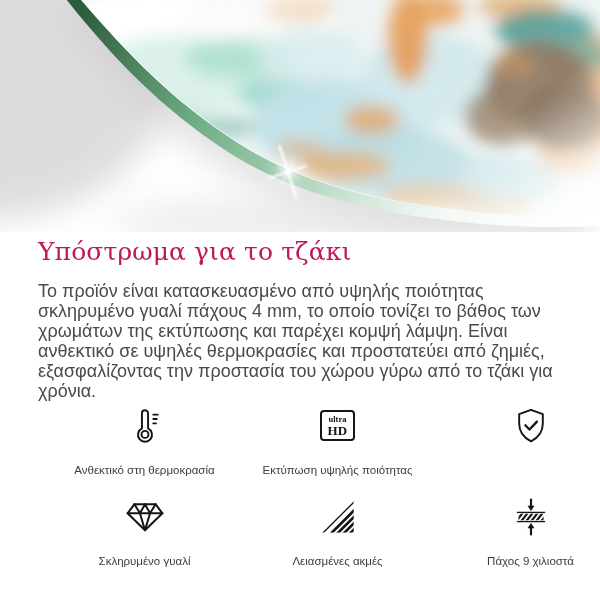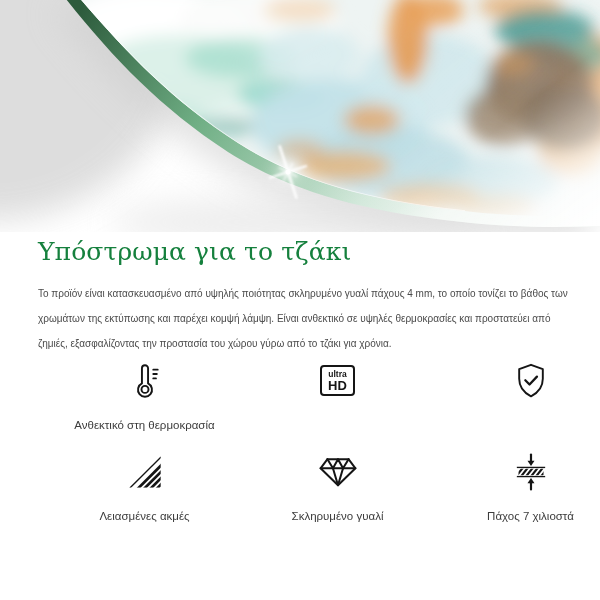--- a/index.html
+++ b/index.html
@@ -10,42 +10,42 @@
   }
   .hero{position:relative;width:600px;height:232px;background:#ffffff;}
   .hero svg{display:block;}
   .content{padding:0 38px;}
   .heading{
     margin:4px 0 0 0;
     font-family:"DejaVu Serif","Liberation Serif",serif;
     font-weight:400;
     font-size:25px;
     line-height:1.3;
-    color:#15803d;
+    color:#be185d;
     letter-spacing:0.1px;
   }
   .paragraph{
     margin:12px 0 0 0;
     width:545px;
-    font-size:10px;
-    line-height:25px;
+    font-size:18px;
+    line-height:20px;
     color:#4a4a4a;
   }
   .features{
     margin-top:2px;
     padding-left:10px;
     display:grid;
     grid-template-columns:193px 193px 193px;
     row-gap:18px;
   }
   .feature{
     display:flex;flex-direction:column;align-items:center;
   }
   .icon-wrap{
-    height:46px;display:flex;align-items:center;justify-content:center;
+    height:46px;display:flex;align-items:center;justify-content:center;font-family:Liberation Serif, serif;
   }
   .feature-label{
     margin-top:15px;
     font-size:11.5px;
     color:#3c3c3c;
     white-space:nowrap;
   }
   .icon-stroke{fill:none;stroke:#151515;stroke-width:2.2;stroke-linecap:round;stroke-linejoin:round;}
   .uhd-badge{
     border:2.5px solid #151515;border-radius:4px;
@@ -174,31 +174,46 @@
       <div class="feature-label">Ανθεκτικό στη θερμοκρασία</div>
     </div>
 
     <div class="feature">
       <div class="icon-wrap">
         <div class="uhd-badge">
           <div class="uhd-top">ultra</div>
           <div class="uhd-bottom">HD</div>
         </div>
       </div>
+      <div class="feature-label">Εκτύπωση υψηλής ποιότητας</div>
     </div>
 
     <div class="feature">
       <div class="icon-wrap">
         <svg width="42" height="42" viewBox="0 0 48 48">
           <g class="icon-stroke">
             <path d="M24 5.5 L37.5 10.5 V21.5 C37.5 31.5 31.5 37.8 24 41.5 C16.5 37.8 10.5 31.5 10.5 21.5 V10.5 Z"></path>
             <path d="M17.5 23.2 L22.3 28 L30.8 19" stroke-width="2.6"></path>
           </g>
         </svg>
       </div>
+    </div>
+
+    <div class="feature">
+      <div class="icon-wrap">
+        <svg width="44" height="34" viewBox="0 0 48 37">
+          <g class="icon-stroke" stroke-width="2">
+            <path d="M12.5 4.5 H35.5 L43 14.5 L24 33 L5 14.5 Z"></path>
+            <path d="M5 14.5 H43"></path>
+            <path d="M12.5 4.5 L18.5 14.5 L24 4.5 L29.5 14.5 L35.5 4.5"></path>
+            <path d="M18.5 14.5 L24 33 M29.5 14.5 L24 33"></path>
+          </g>
+        </svg>
+      </div>
+      <div class="feature-label">Σκληρυμένο γυαλί</div>
     </div>
 
     <div class="feature">
       <div class="icon-wrap">
         <svg width="38" height="38" viewBox="0 0 48 48">
           <defs>
             <clipPath id="triClip">
                 <path d="M4 44 L44 44 L44 4 Z"></path>
               </clipPath>
           </defs>
@@ -210,34 +225,20 @@
             <line x1="36" y1="48" x2="48" y2="36"></line>
             <line x1="44" y1="48" x2="48" y2="44"></line>
           </g>
         </svg>
       </div>
       <div class="feature-label">Λειασμένες ακμές</div>
     </div>
 
     <div class="feature">
       <div class="icon-wrap">
-        <svg width="44" height="34" viewBox="0 0 48 37">
-          <g class="icon-stroke" stroke-width="2">
-            <path d="M12.5 4.5 H35.5 L43 14.5 L24 33 L5 14.5 Z"></path>
-            <path d="M5 14.5 H43"></path>
-            <path d="M12.5 4.5 L18.5 14.5 L24 4.5 L29.5 14.5 L35.5 4.5"></path>
-            <path d="M18.5 14.5 L24 33 M29.5 14.5 L24 33"></path>
-          </g>
-        </svg>
-      </div>
-      <div class="feature-label">Σκληρυμένο γυαλί</div>
-    </div>
-
-    <div class="feature">
-      <div class="icon-wrap">
         <svg width="40" height="42" viewBox="0 0 48 48">
           <defs>
             <clipPath id="barClip">
                 <rect x="9" y="20" width="30" height="8"></rect>
               </clipPath>
           </defs>
           <g stroke="#151515" stroke-width="1.6">
             <line x1="7" y1="18.5" x2="41" y2="18.5"></line>
             <line x1="7" y1="29.5" x2="41" y2="29.5"></line>
           </g>
@@ -250,17 +251,17 @@
             <line x1="34" y1="32" x2="48" y2="14"></line>
           </g>
           <g fill="#151515" stroke="#151515" stroke-width="2.6" stroke-linecap="round">
             <line x1="24" y1="3" x2="24" y2="10.5"></line>
             <polygon points="19.8,10.5 28.2,10.5 24,16.8" stroke="none"></polygon>
             <line x1="24" y1="45" x2="24" y2="37.5"></line>
             <polygon points="19.8,37.5 28.2,37.5 24,31.2" stroke="none"></polygon>
           </g>
         </svg>
       </div>
-      <div class="feature-label">Πάχος 7 χιλιοστά</div>
+      <div class="feature-label">Πάχος 9 χιλιοστά</div>
     </div>
 
   </div>
 </div>
 
 </body></html>

